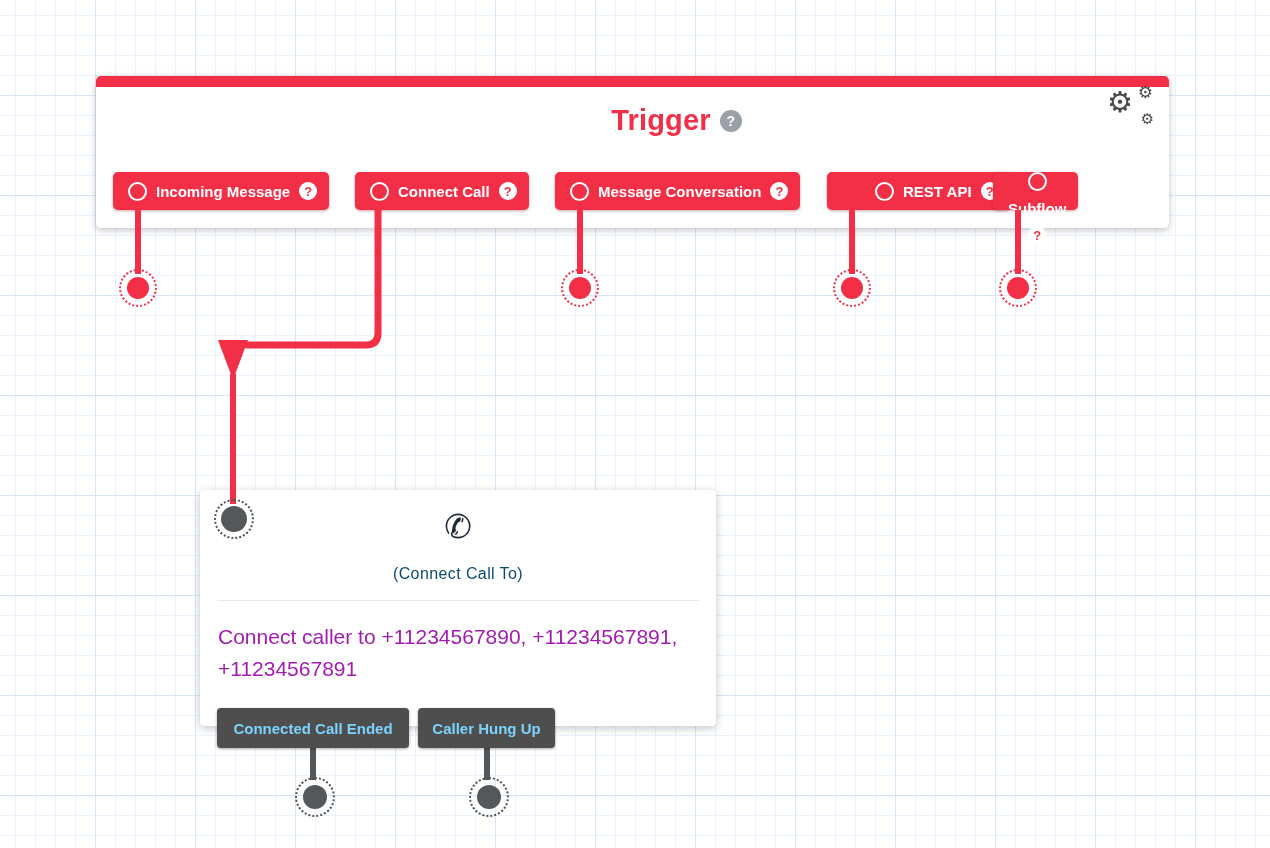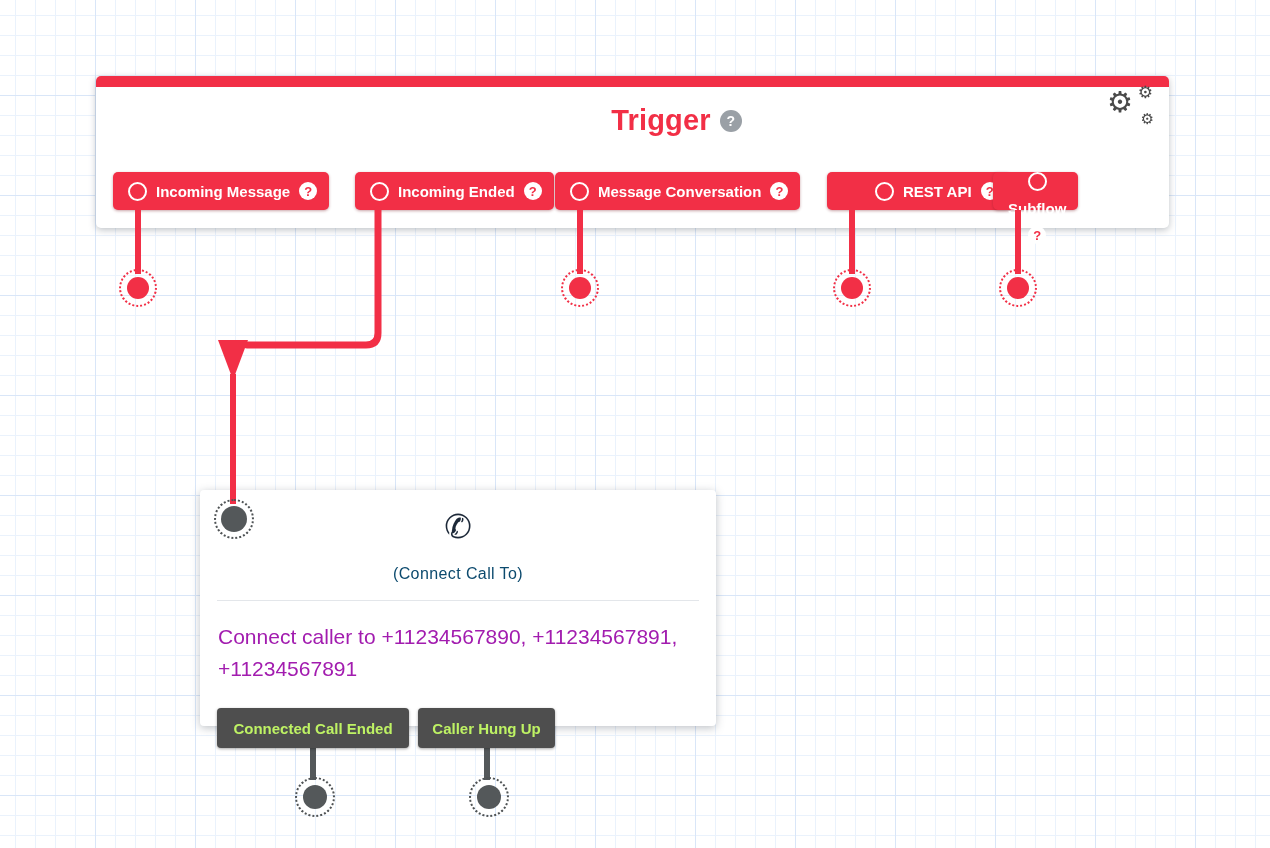--- a/index.html
+++ b/index.html
@@ -107,21 +107,21 @@
     margin:17px 17px 0 17px;border:none;border-top:1px solid #e3e6ea;height:0;
   }
   .step-desc{
     margin:20px 18px 0 18px;
     color:#a21caf;font-size:21px;line-height:1.5;
   }
   .transition-btn{
     position:absolute;height:40px;
     background:#4e4e4e;border-radius:4px;
     box-shadow:0 1px 3px rgba(0,0,0,.35);
-    color:#bef264;font-size:15px;font-weight:600;
+    color:#7dd3fc;font-size:15px;font-weight:600;
     display:flex;align-items:center;justify-content:center;
     padding:0 13px;box-sizing:border-box;white-space:nowrap;
     cursor:pointer;z-index:6;
   }
   .t-btn-0{left:217px;top:708px;min-width:192px;}
   .t-btn-1{left:418px;top:708px;min-width:137px;}
 </style>
 </head>
 <body>
 
@@ -139,21 +139,21 @@
       <span class="g3">⚙</span>
     </div>
 
     <div class="pill" style="left:17px;">
       <span class="pill-ring"></span>
       <span class="pill-label">Incoming Message</span>
       <span class="pill-help">?</span>
     </div>
     <div class="pill" style="left:259px;">
       <span class="pill-ring"></span>
-      <span class="pill-label">Incoming Ended</span>
+      <span class="pill-label">Connect Call</span>
       <span class="pill-help">?</span>
     </div>
     <div class="pill" style="left:459px;">
       <span class="pill-ring"></span>
       <span class="pill-label">Message Conversation</span>
       <span class="pill-help">?</span>
     </div>
     <div class="pill" style="left:731px;padding-left:48px;">
       <span class="pill-ring"></span>
       <span class="pill-label">REST API</span>

